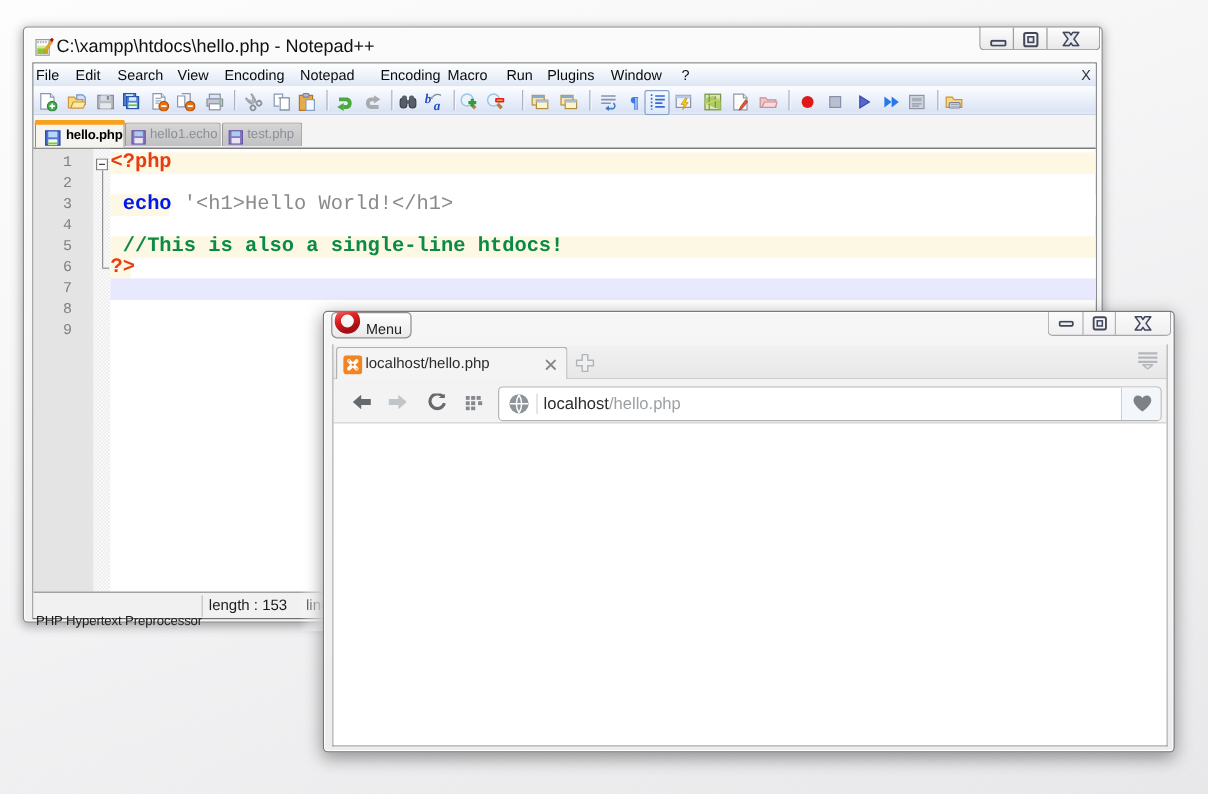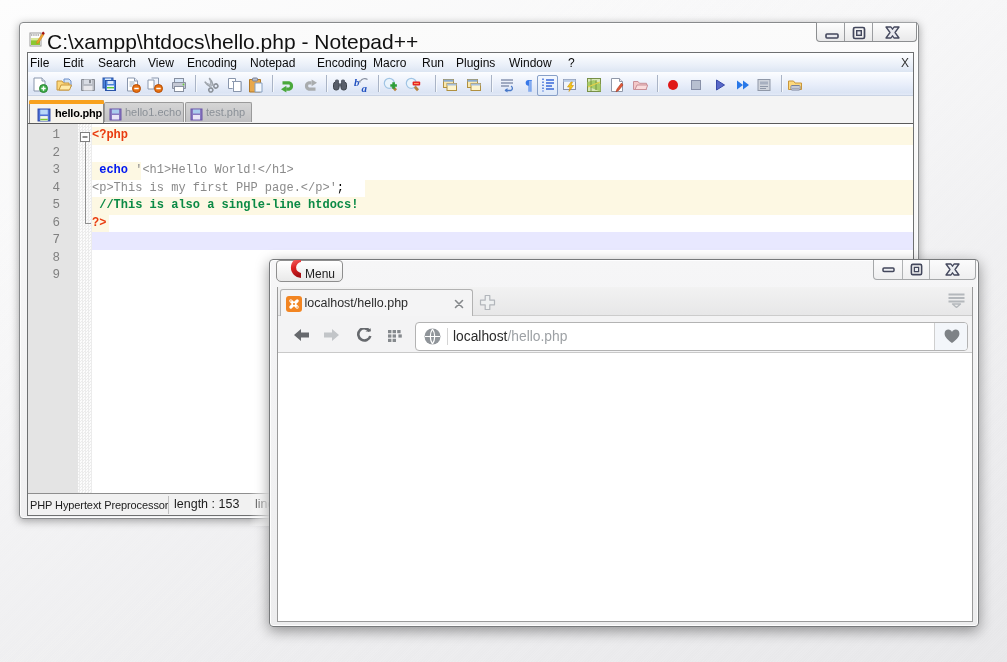--- a/index.html
+++ b/index.html
@@ -15,21 +15,21 @@
   opacity:.18;
 }
 .abs { position:absolute; }
 
 #npp {
   position:absolute; left:19px; top:22px; width:900px; height:497px;
   background:linear-gradient(#fbfbfb,#f0f0f1);
   border:1px solid #888a8c; border-radius:4px;
   box-shadow:0 2px 9px rgba(0,0,0,.35), inset 0 0 0 1px rgba(255,255,255,.85);
 }
-#npp-title { position:absolute; left:27px; top:7px; font-size:21px; color:#111; white-space:pre; }
+#npp-title { position:absolute; left:27px; top:7px; font-size:15px; color:#111; white-space:pre; }
 #npp-caps { position:absolute; left:796px; top:-1px; width:101px; height:20px;
   background:linear-gradient(#fdfdfd,#e9e9ea);
   border:1px solid #8c8e90; border-top:1px solid #a0a2a4; border-radius:0 0 4px 4px; display:flex; }
 #npp-caps .c { flex:1; border-right:1px solid #9b9da0; position:relative; }
 #npp-caps .c:last-child { border-right:none; flex:1.6; }
 #npp-client { position:absolute; left:7px; top:29px; width:887px; height:464px;
   border:1px solid #6e7071; background:#fff; }
 
 #npp-menu { position:absolute; left:0; top:0; width:885px; height:19px;
   background:linear-gradient(#feffff,#e8eef8 70%,#dce5f2);
@@ -54,35 +54,34 @@
   background:#f8a11d; border-radius:2px 2px 0 0; }
 
 #npp-edit { position:absolute; left:0; top:70px; width:885px; height:392px;
   border-top:1px solid #5a5a5a; background:#fff; }
 #gut-num { position:absolute; left:0; top:0; width:50px; height:391px; background:#e4e4e4; }
 #gut-fold { position:absolute; left:50px; top:0; width:14px; height:391px;
   background:conic-gradient(#ececec 25%,#fcfcfc 0 50%,#ececec 0 75%,#fcfcfc 0); background-size:3px 3px; }
 .lnum { position:absolute; width:42px; text-align:right; font-family:"Liberation Mono",monospace;
   font-size:12.5px; color:#808080; height:17.5px; line-height:17.5px; left:-10px; }
 .crow { position:absolute; left:64px; width:821px; height:17.5px; line-height:17.5px;
-  font-family:"Liberation Mono",monospace; font-size:12px; white-space:pre; }
+  font-family:"Liberation Mono",monospace; font-size:17px; white-space:pre; }
 .red { color:#e93c10; font-weight:bold; }
 .grn { color:#0b8a45; font-weight:bold; }
 .blu { color:#0018f0; font-weight:bold; }
 .gry { color:#8a8a8a; }
 
 #npp-status { position:absolute; left:0; top:440px; width:885px; height:22px;
   background:#f1f1f1; border-top:1px solid #8e8e8e; font-size:12px; color:#1c1c1c; }
 
 #opera {
   position:absolute; left:269px; top:259px; width:710px; height:368px;
   background:linear-gradient(#f6f6f7,#ededee);
   border:1px solid #77797b; border-radius:4px;
   box-shadow:0 4px 14px rgba(0,0,0,.4), inset 0 0 0 1px rgba(255,255,255,.9);
-  text-align:center;
 }
 #op-client { position:absolute; left:7px; top:27px; width:696px; height:335px;
   border:1px solid #9a9a9a; border-top:none; background:#fff; }
 #op-menu { position:absolute; left:6px; top:0px; width:67px; height:22px;
   background:linear-gradient(#ffffff,#e9e9e9);
   border:1px solid #8e8e8e; border-radius:4px 4px 5px 5px; }
 #op-caps { position:absolute; left:603px; top:0px; width:103px; height:20px;
   background:linear-gradient(#fbfbfc,#efeff0);
   border:1px solid #a5a7a9; border-top:none; border-radius:0 0 4px 4px; display:flex; }
 #op-caps .c { position:relative; border-right:1px solid #b0b2b4; }
@@ -363,27 +362,26 @@
 
       <svg class="abs" style="left:52px;top:7.5px" width="10" height="10" viewBox="0 0 10 10">
           <rect x="0.5" y="0.5" width="9" height="9" fill="#fff" stroke="#808080"></rect>
           <path d="M2.5 5 h5" stroke="#444" stroke-width="1.2"></path>
         </svg>
       <div class="abs" style="left:56.5px;top:17.5px;width:1px;height:81.5px;background:#909090"></div>
       <div class="abs" style="left:56.5px;top:99px;width:6px;height:1px;background:#909090"></div>
 
       <div class="crow" style="top:3px;background:#fdf8e3"><span class="red">&lt;?php</span></div>
       <div class="crow" style="top:38px;background:#fff"><span class="abs" style="left:0;top:0;width:49px;height:17.5px;background:#fdf8e3"></span><span class="abs" style="white-space:pre"> <span class="blu">echo</span> <span class="gry">'&lt;h1&gt;Hello World!&lt;/h1&gt;</span></span></div>
-      <div class="crow" style="top:55.5px;background:#fdf8e3"><span class="abs" style="left:0;top:0;width:273px;height:17.5px;background:#fff"></span><span class="abs" style="white-space:pre"><span class="gry">&lt;p&gt;This is my first PHP page.&lt;/p&gt;'</span>;</span></div>
       <div class="crow" style="top:73px;background:#fdf8e3"><span class="grn"> //This is also a single-line htdocs!</span></div>
       <div class="crow" style="top:90.5px;background:#fff"><span class="abs" style="left:0;top:0;width:17px;height:17.5px;background:#fdf8e3"></span><span class="abs red" style="white-space:pre">?&gt;</span></div>
       <div class="crow" style="top:108px;background:#e8e8ff"></div>
     </div>
     <div id="npp-status">
-      <span class="abs" style="left:2px;top:5px;font-size:11px;letter-spacing:-0.1px">PHP Hypertext Preprocessor</span>
+      <span class="abs" style="left:2px;top:18px;font-size:11px;letter-spacing:-0.1px">PHP Hypertext Preprocessor</span>
       <div class="abs" style="left:140px;top:2px;width:1px;height:18px;background:#c0c0c0"></div>
       <span class="abs" style="left:146px;top:3px;font-size:12.5px">length : 153</span>
       <span class="abs" style="left:227px;top:3px;font-size:12.5px">lines : 9</span>
     </div>
   </div>
 </div>
 <div style="position:absolute;left:249px;top:478px;width:21px;height:48px;background:linear-gradient(90deg,rgba(255,255,255,0),rgba(255,255,255,.55) 60%,#ffffff)"></div>
 
 <div id="opera">
   <div id="op-menu">

